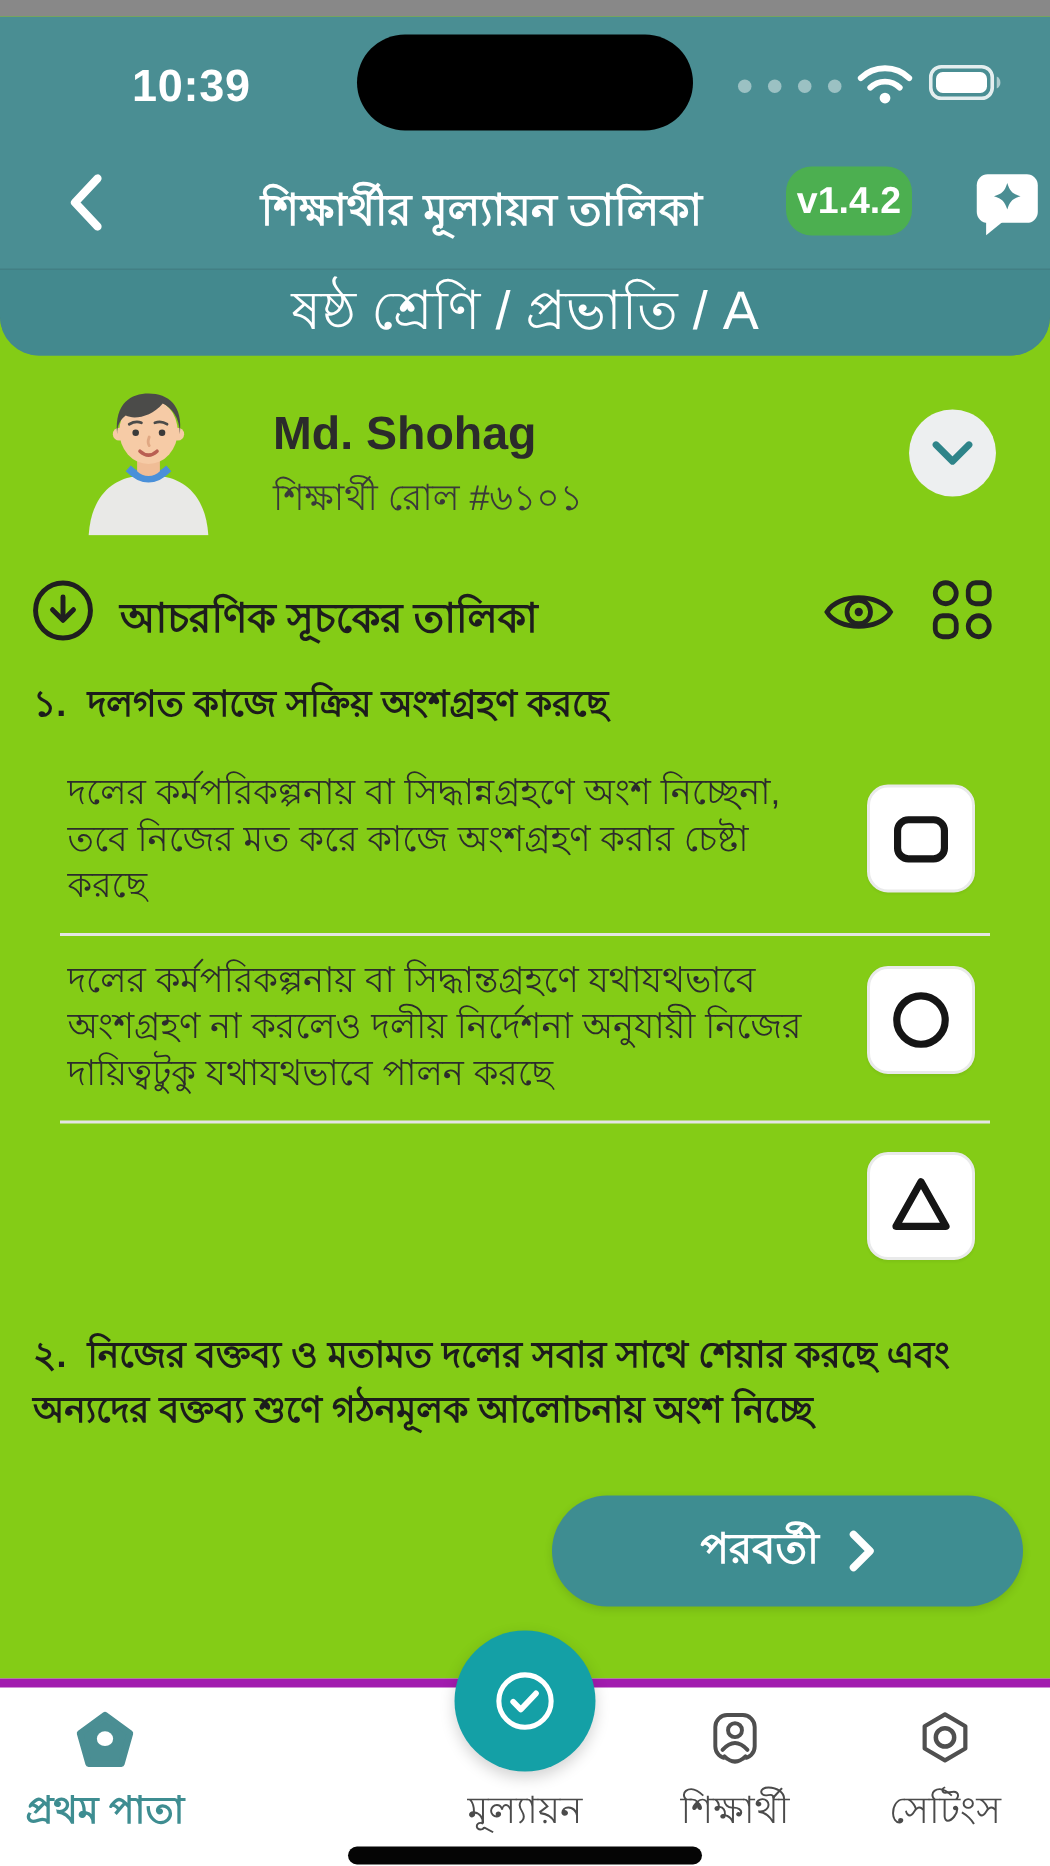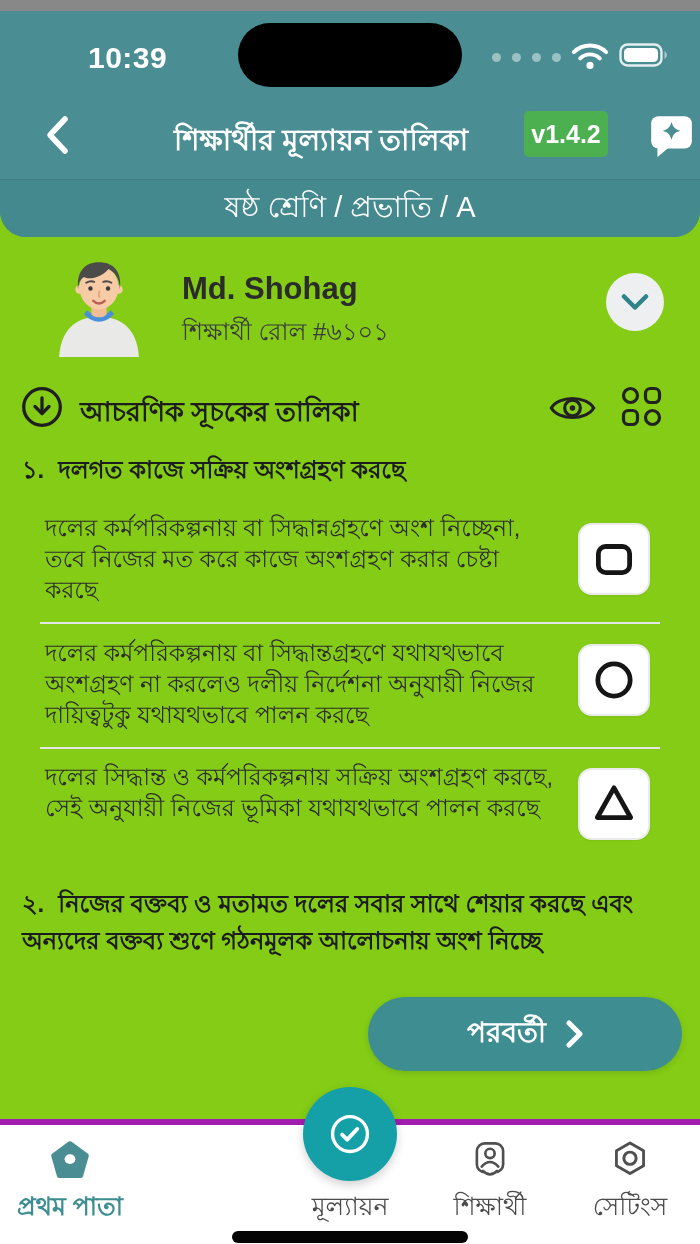--- a/index.html
+++ b/index.html
@@ -9,39 +9,39 @@
     background:#84cc16; overflow:hidden;
     font-family:"Liberation Sans","DejaVu Sans",sans-serif;
   }
 
   
   .app-header { position:absolute; top:0; left:0; right:0; height:226px;
     background:#4A8E93; border-radius:0 0 26px 26px; }
   .subheader { position:absolute; bottom:0; left:0; right:0; height:57px;
     background:#43898E; border-radius:0 0 26px 26px;
     display:flex; align-items:center; justify-content:center;
-    color:#fff; font-size:29px; box-shadow:0 -1px 0 rgba(0,0,0,.10); }
+    color:#fff; font-size:36px; box-shadow:0 -1px 0 rgba(0,0,0,.10); }
 
   .time { position:absolute; left:88px; top:30px; color:#fff; font-size:30px;
     font-weight:700; letter-spacing:.5px; }
   .notch { position:absolute; left:238px; top:12px; width:224px; height:64px;
     background:#000; border-radius:34px; }
   .signal-dots { position:absolute; left:492px; top:42px; display:flex; gap:11px; }
   .signal-dots span { width:9px; height:9px; border-radius:50%;
     background:rgba(255,255,255,.45); display:block; }
   .wifi-icon { position:absolute; left:570px; top:29px; }
   .battery-icon { position:absolute; left:619px; top:32px; }
 
   .header-row { position:absolute; top:98px; left:16px; right:0; height:52px; }
   .back-btn { position:absolute; left:26px; top:6px; width:30px; height:40px;
     background:transparent; border:none; cursor:pointer; }
   .hdr-title { position:absolute; left:100px; width:410px; top:8px;
     text-align:center; font-size:29px; font-weight:700; color:#fff; }
   .version-badge { position:absolute; left:508px; top:2px; width:84px; height:46px;
-    background:#4CAF50; border-radius:5px; color:#fff; font-weight:700;
+    background:#4CAF50; border-radius:17px; color:#fff; font-weight:700;
     font-size:25px; display:flex; align-items:center; justify-content:center; }
   .chat-btn { position:absolute; left:631px; top:2px; width:48px; height:48px;
     background:transparent; border:none; cursor:pointer; }
 
   
   .student-card { position:absolute; top:246px; left:0; right:0; height:102px; }
   .avatar { position:absolute; left:42px; top:0; width:114px; height:100px; }
   .student-name { position:absolute; left:182px; top:14px; font-size:31px;
     font-weight:700; color:#2b2b2b; }
   .student-roll { position:absolute; left:182px; top:56px; font-size:24px; color:#3a3a3a;text-align:right; }
@@ -224,21 +224,20 @@
 
   <div class="option-text opt2">দলের কর্মপরিকল্পনায় বা সিদ্ধান্তগ্রহণে যথাযথভাবে অংশগ্রহণ না করলেও দলীয় নির্দেশনা অনুযায়ী নিজের দায়িত্বটুকু যথাযথভাবে পালন করছে</div>
   <button class="shape-card card2">
     <svg width="50" height="50" viewBox="0 0 48 48" fill="none">
       <circle cx="24" cy="24" r="15.5" stroke="#151515" stroke-width="4.6"></circle>
     </svg>
   </button>
 
   <div class="divider div2"></div>
 
-  <div class="option-text opt3">দলের সিদ্ধান্ত ও কর্মপরিকল্পনায় সক্রিয় অংশগ্রহণ করছে, সেই অনুযায়ী নিজের ভূমিকা যথাযথভাবে পালন করছে</div>
   <button class="shape-card card3">
     <svg width="50" height="50" viewBox="0 0 48 48" fill="none">
       <path d="M24,8.5 L40,37 H8 Z" stroke="#151515" stroke-width="4.6" stroke-linejoin="round"></path>
     </svg>
   </button>
 
   <div class="q-heading q2">
     <span class="q-num">২.</span><span>নিজের বক্তব্য ও মতামত দলের সবার সাথে শেয়ার করছে এবং অন্যদের বক্তব্য শুণে গঠনমূলক আলোচনায় অংশ নিচ্ছে</span>
   </div>
 

